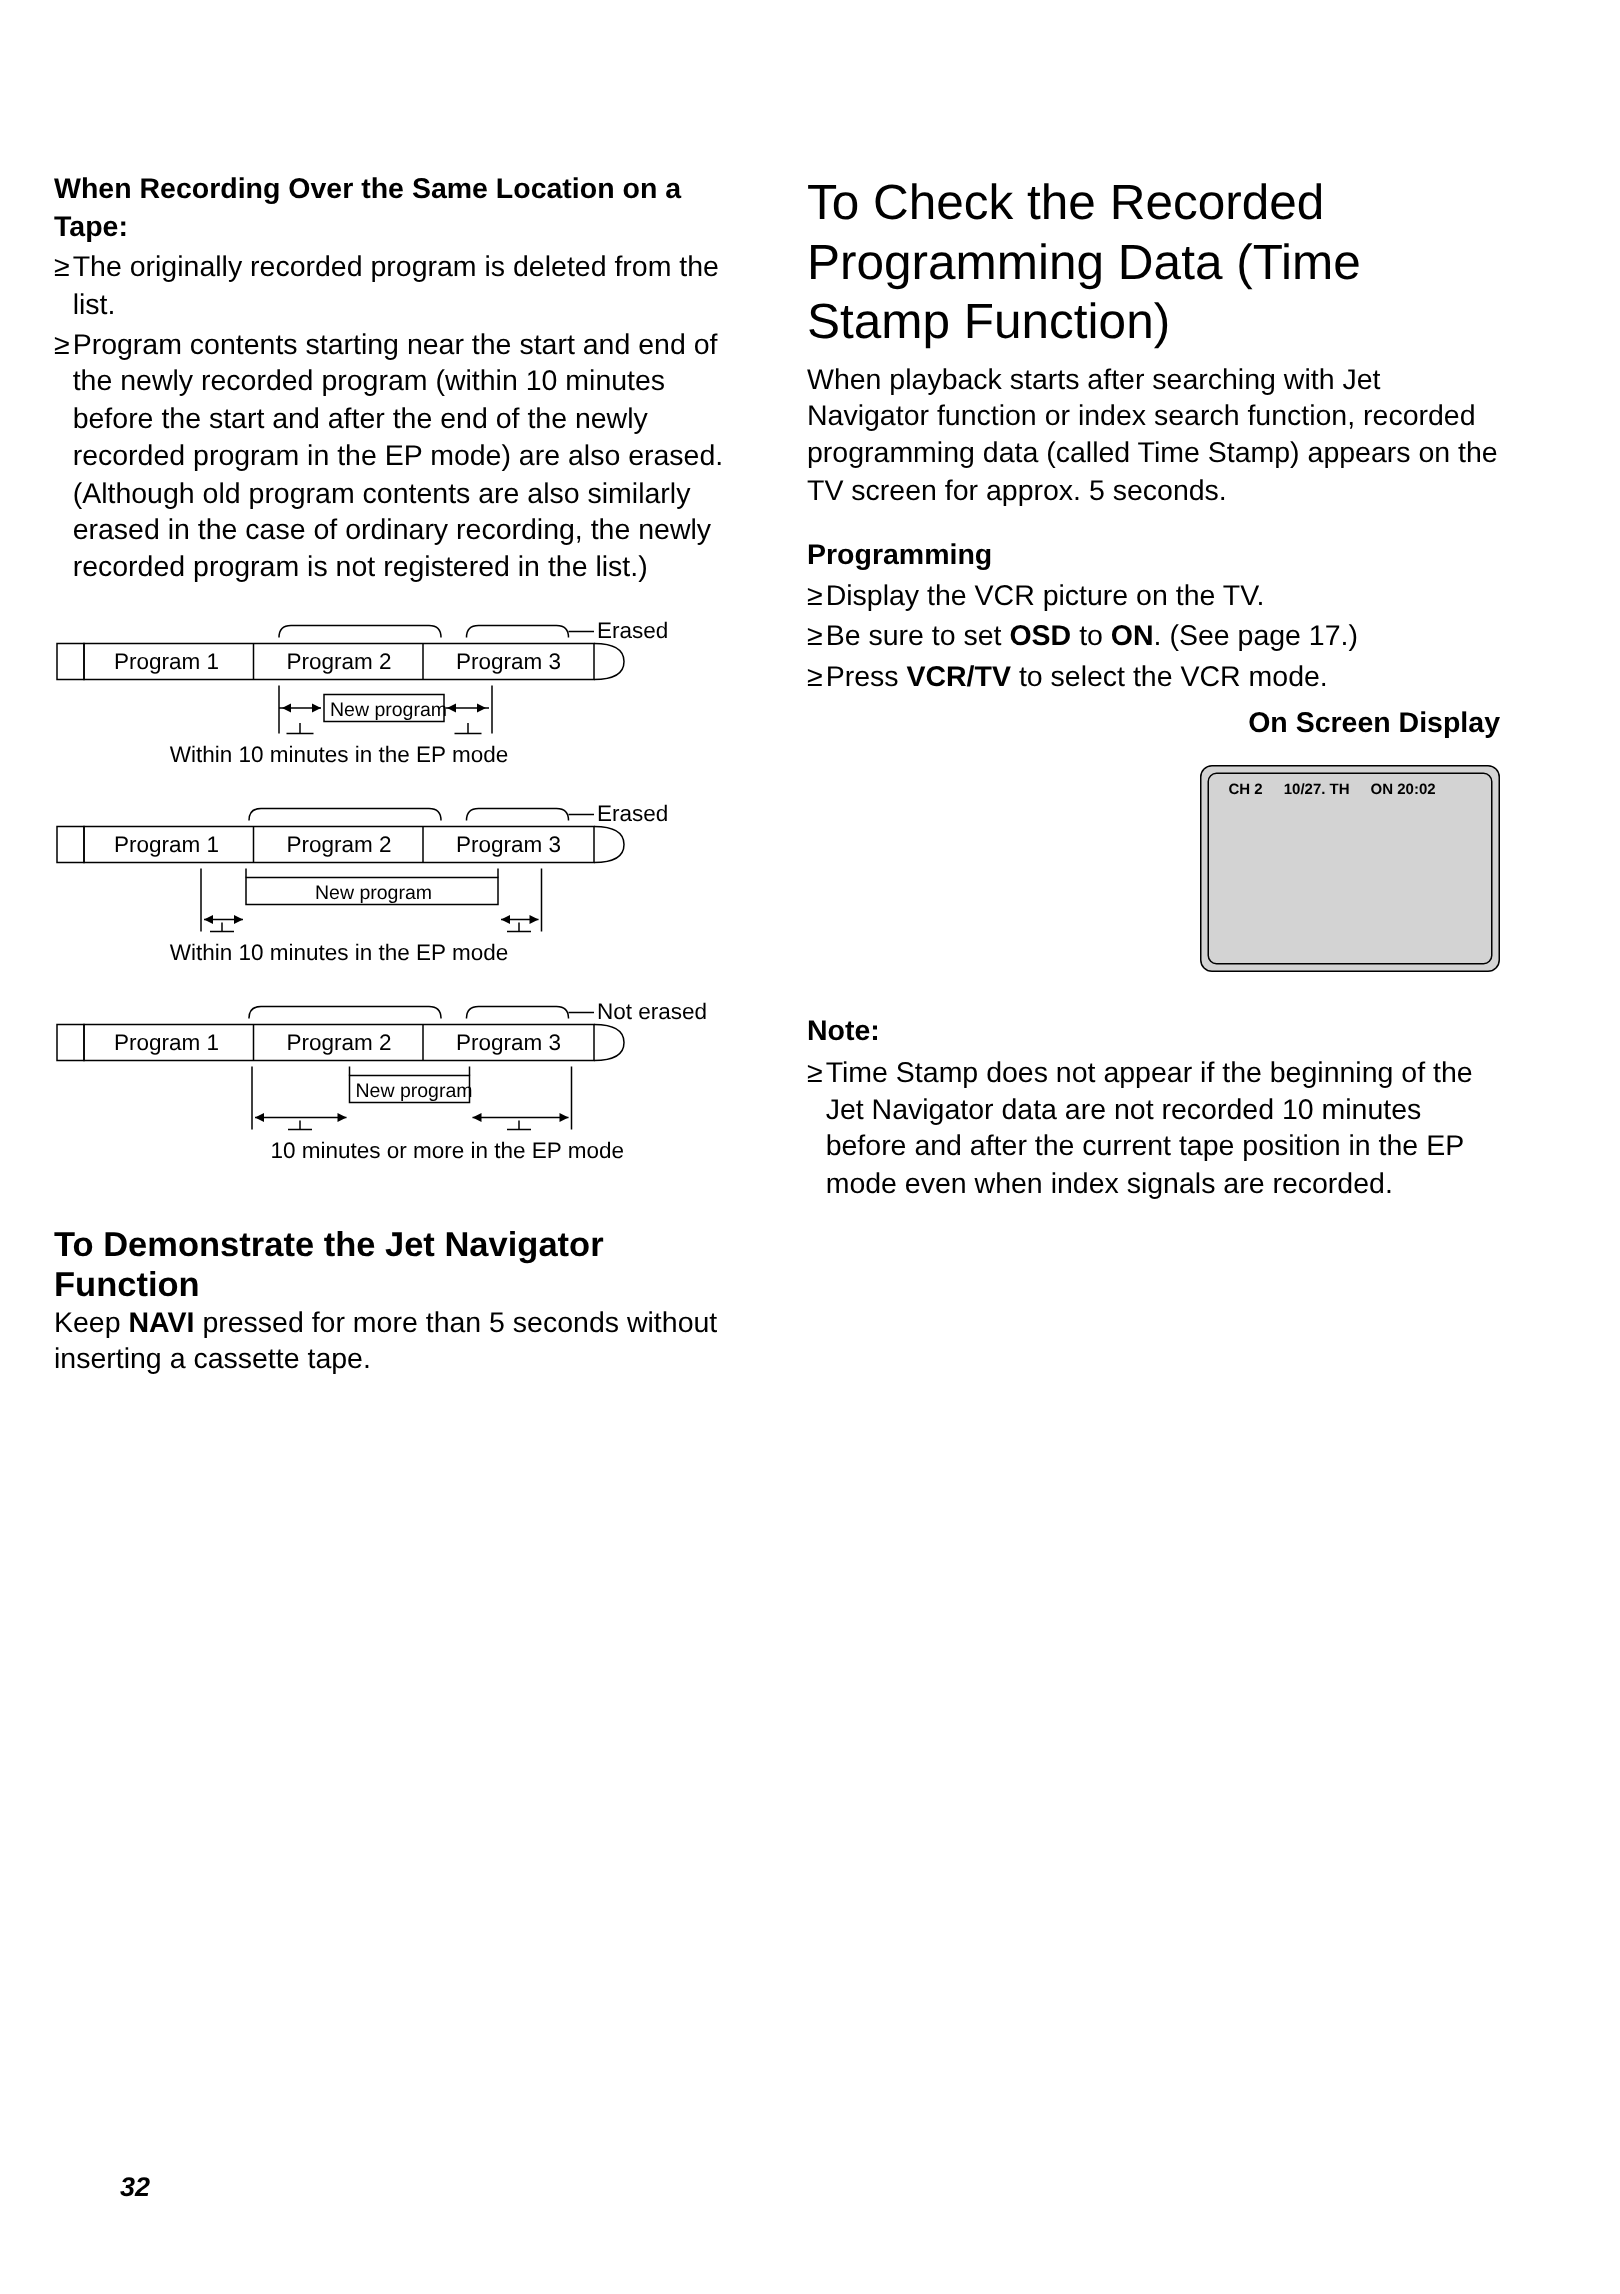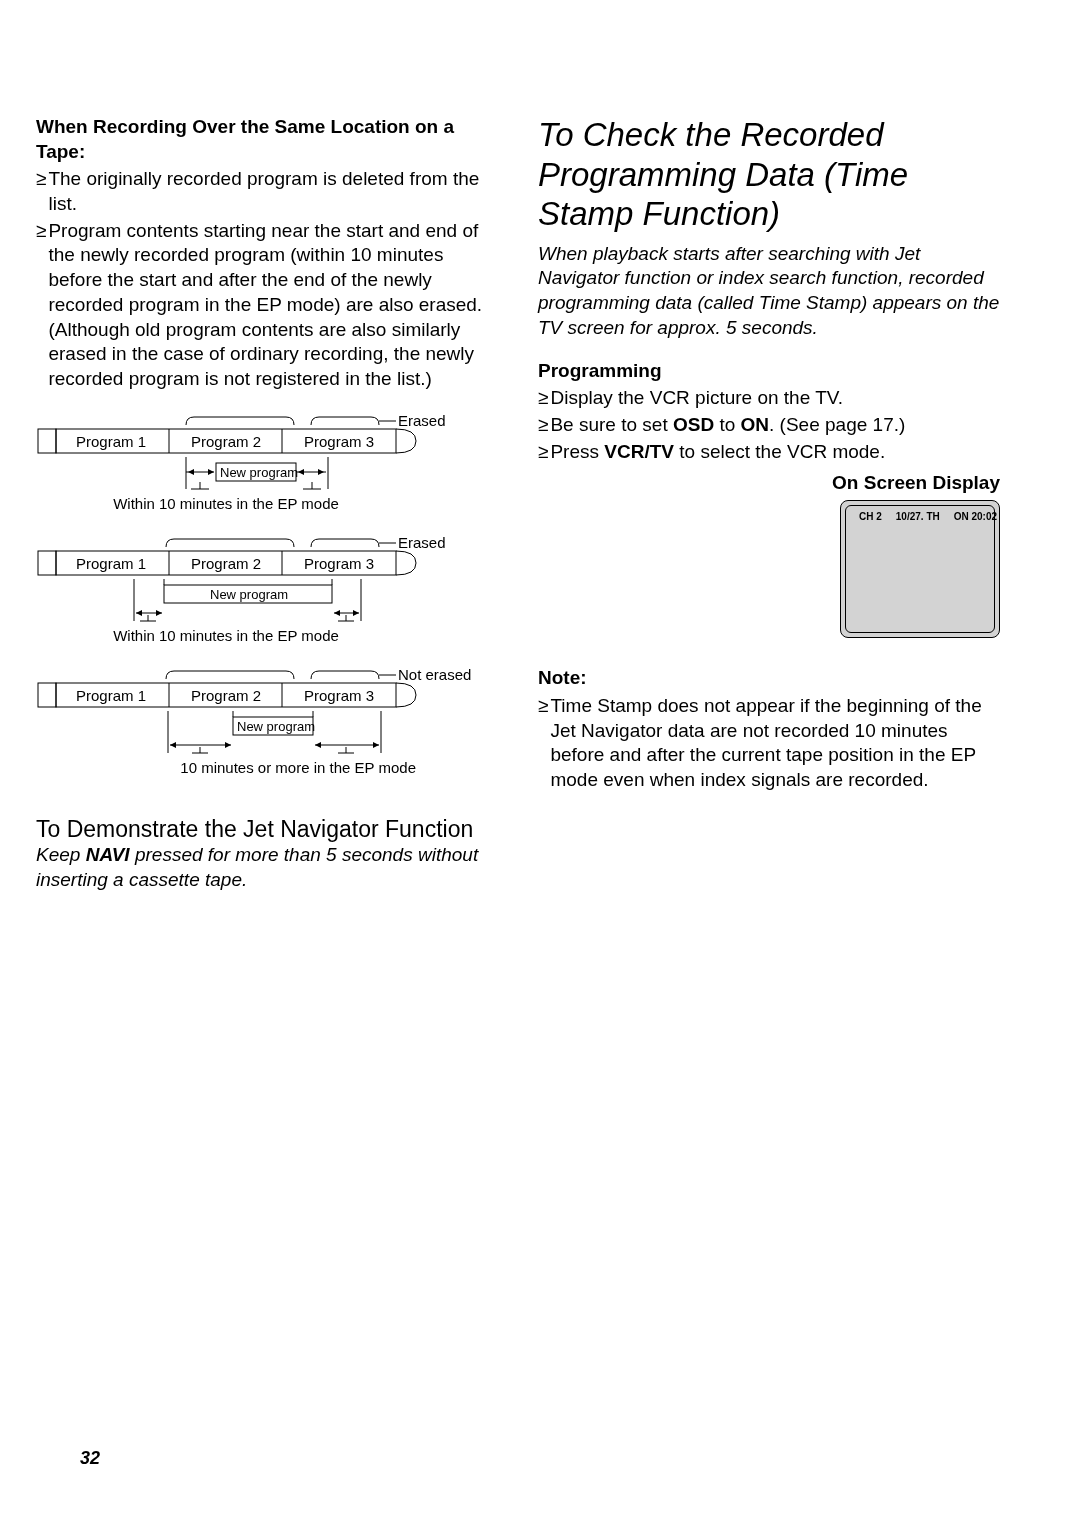--- a/index.html
+++ b/index.html
@@ -25,21 +25,20 @@
     }
     .bold-heading {
       font-weight: bold;
       font-size: 19px;
       line-height: 1.3;
       margin-bottom: 3px;
     }
     .body-text {
       font-size: 19px;
       line-height: 1.3;
-      font-style: italic;
     }
     .bullet-item {
       display: flex;
       margin-bottom: 2px;
     }
     .bullet {
       font-size: 19px;
       margin-right: 2px;
       line-height: 1.3;
     }
@@ -56,45 +55,44 @@
     .diagram-block {
       margin-top: 15px;
       margin-bottom: 20px;
     }
     .diagram {
       position: relative;
       font-size: 15px;
     }
     .h2 {
       font-size: 23px;
-      font-weight: normal;
+      font-weight: bold;
       line-height: 1.2;
       margin-top: 35px;
     }
     .big-title {
       font-size: 33px;
       line-height: 1.2;
       font-weight: normal;
       margin-bottom: 8px;
-      font-style: italic;
     }
     .osd-label {
       font-weight: bold;
       font-size: 19px;
       text-align: right;
       margin-top: 8px;
     }
     .osd-box {
-      width: 160px;
+      width: 200px;
       height: 138px;
       border: 1.5px solid #000;
       background: #d3d3d3;
       border-radius: 8px;
       margin-left: auto;
-      margin-top: 6px;
+      margin-top: 16px;
       padding: 10px;
       font-size: 10px;
       font-weight: bold;
       position: relative;
     }
     .osd-inner-border {
       position: absolute;
       top: 4px; left: 4px; right: 4px; bottom: 4px;
       border: 1px solid #000;
       border-radius: 6px;

